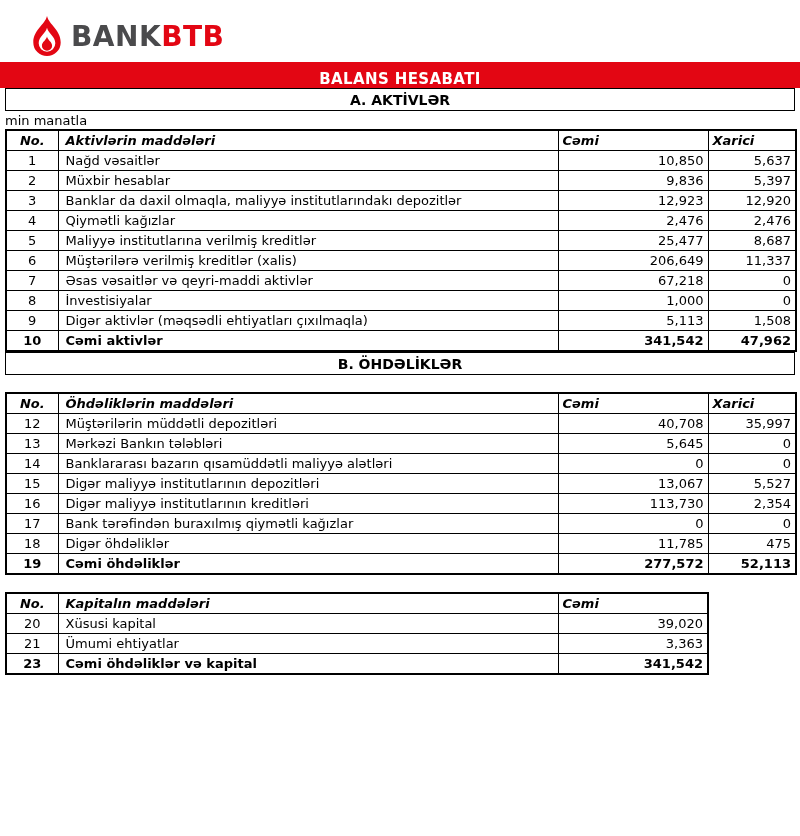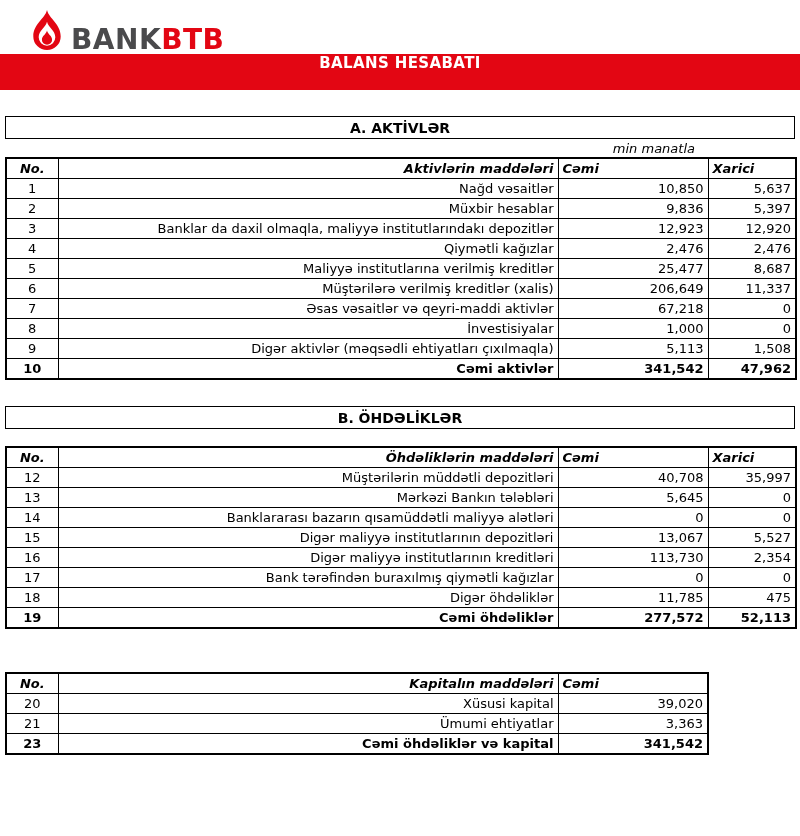--- a/index.html
+++ b/index.html
@@ -4,56 +4,55 @@
 <style>
   * { box-sizing: border-box; }
   html, body { margin: 0; padding: 0; }
   body {
     width: 800px;
     background: #ffffff;
     color: #000;
     font-family: "DejaVu Sans", "Liberation Sans", sans-serif;
   }
   .logo-row {
-    height: 54px;
+    height: 62px;
     padding: 12px 0 0 30px;
     display: flex;
-    align-items: flex-end;
+    align-items: center;
     gap: 7px;
   }
   .flame { width: 34px; height: 45px; flex: 0 0 auto; }
   .logo-text { font-size: 28px; font-weight: bold; letter-spacing: 0.5px; line-height: 1; }
   .logo-bank { color: #4a4a4c; }
   .logo-btb  { color: #e30613; }
   .banner {
-    height: 36px;
+    height: 26px;
     background: #e30613;
     color: #fff;
     display: flex;
-    align-items: flex-start;
+    align-items: flex-end;
     justify-content: center;
     font-weight: bold;
     font-size: 15px;
     letter-spacing: 0.4px;
   }
   .content { padding: 0 5px; }
-  .section { margin-top: 26px; }
+  .section { }
   .section-header {
     border: 1px solid #000;
     height: 23px;
     display: flex;
     align-items: center;
     justify-content: center;
     font-weight: bold;
     font-size: 14px;
   }
   .note {
     height: 18px;
-    text-align: right;
-    font-style: italic;
+    text-align: left;
     font-size: 13px;
     padding: 2px 100px 0 0;
   }
   .spacer { height: 17px; }
   table {
     border-collapse: collapse;
     table-layout: fixed;
     border: 2px solid #000;
   }
   .tbl-full { width: 790px; }
@@ -62,21 +61,21 @@
     border: 1px solid #000;
     font-size: 13px;
     padding: 1px 4px;
     height: 20px;
     overflow: hidden;
     white-space: nowrap;
     line-height: 17px;
   }
   th { font-weight: bold; font-style: italic; }
   th.no, td.no { text-align: center; }
-  th.desc, td.desc { text-align: right; padding-left: 7px; }
+  th.desc, td.desc { text-align: left; padding-left: 7px; }
   th.cemi, th.xarici { text-align: left; }
   td.num { text-align: right; }
   tr.total td { font-weight: bold; }
 </style>
 </head>
 <body>
 
 <div class="logo-row">
   <svg class="flame" viewBox="0 0 34 46" xmlns="http://www.w3.org/2000/svg">
     <path fill="#e30613" d="M17 1 C19 10 31 15 31 28 a14 14 0 0 1 -28 0 C3 15 15 10 17 1 Z"></path>

